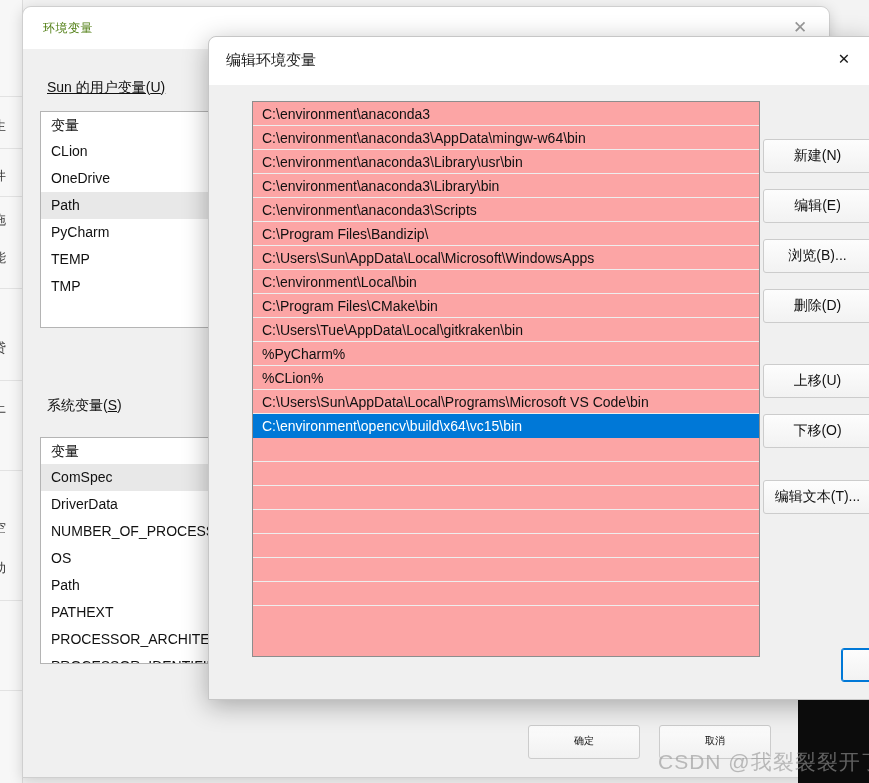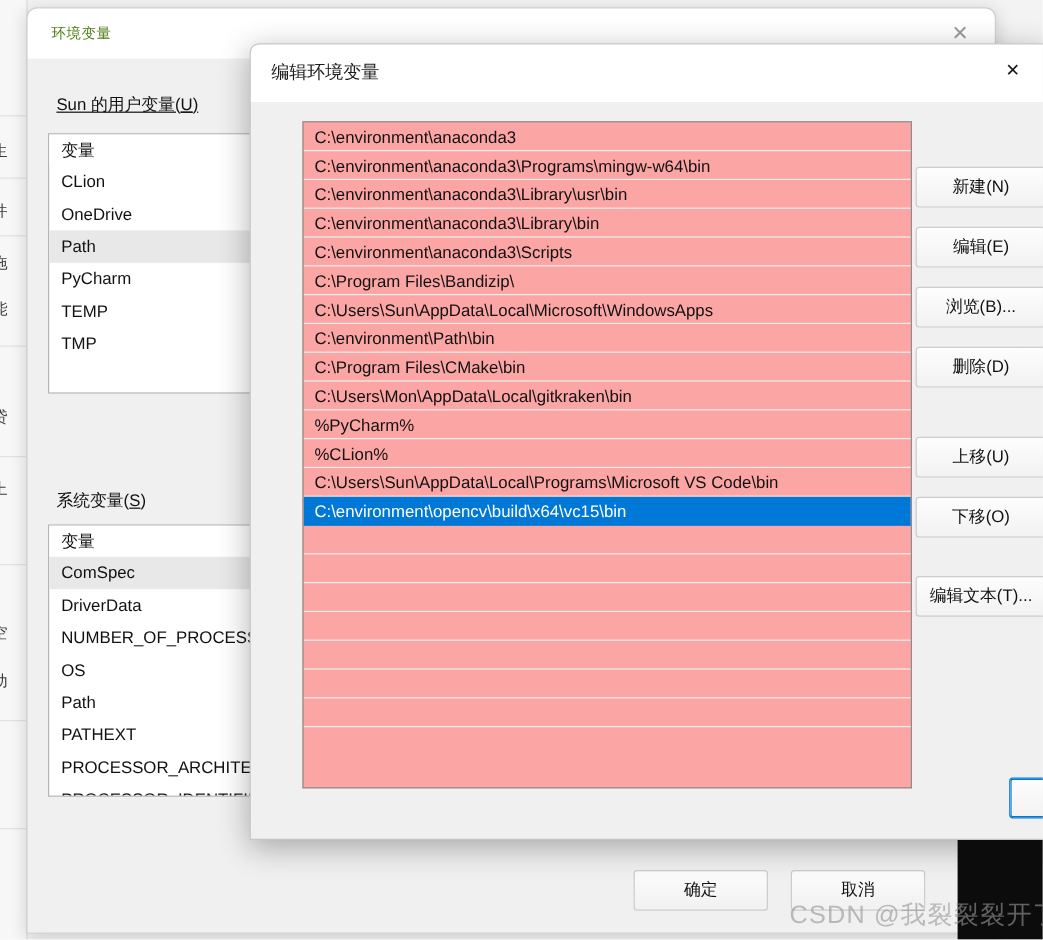--- a/index.html
+++ b/index.html
@@ -126,21 +126,21 @@
     overflow: hidden;
   }
   .varrow.sel { background: #e8e8e8; }
 
   .env-btn {
     position: absolute;
     height: 32px;
     background: linear-gradient(#fcfcfc, #f1f1f1);
     border: 1px solid #cccccc;
     border-radius: 3px;
-    font-size: 14px;
+    font-size: 10px;
     color: #111111;
     text-align: center;
     line-height: 30px;
     font-family: "Liberation Sans", "DejaVu Sans", sans-serif;
     cursor: default;
   }
 
   
   .edit-dialog {
     position: absolute;
@@ -307,21 +307,21 @@
         <div id="user-var-rows">
             <div class="varrow">CLion</div>
             <div class="varrow">OneDrive</div>
             <div class="varrow sel">Path</div>
             <div class="varrow">PyCharm</div>
             <div class="varrow">TEMP</div>
             <div class="varrow">TMP</div>
           </div>
       </div>
 
-      <div class="group-label" style="left:24px; top:360px;">
+      <div class="group-label" style="left:24px; top:348px;">
         <span>系统变量(</span><u>S</u><span>)</span>
       </div>
 
       <div class="varlist" style="left:17px; top:388px; width:560px; height:225px;">
         <div class="varlist-head">变量</div>
         <div id="system-var-rows">
             <div class="varrow sel">ComSpec</div>
             <div class="varrow">DriverData</div>
             <div class="varrow">NUMBER_OF_PROCESSORS</div>
             <div class="varrow">OS</div>
@@ -339,29 +339,29 @@
 
   <div class="edit-dialog">
 
     <div class="edit-titlebar">
       <div class="edit-title">编辑环境变量</div>
       <div class="edit-close">✕</div>
     </div>
 
     <div class="path-list" id="path-rows">
         <div class="path-row">C:\environment\anaconda3</div>
-        <div class="path-row">C:\environment\anaconda3\Programs\mingw-w64\bin</div>
+        <div class="path-row">C:\environment\anaconda3\AppData\mingw-w64\bin</div>
         <div class="path-row">C:\environment\anaconda3\Library\usr\bin</div>
         <div class="path-row">C:\environment\anaconda3\Library\bin</div>
         <div class="path-row">C:\environment\anaconda3\Scripts</div>
         <div class="path-row">C:\Program Files\Bandizip\</div>
         <div class="path-row">C:\Users\Sun\AppData\Local\Microsoft\WindowsApps</div>
-        <div class="path-row">C:\environment\Path\bin</div>
+        <div class="path-row">C:\environment\Local\bin</div>
         <div class="path-row">C:\Program Files\CMake\bin</div>
-        <div class="path-row">C:\Users\Mon\AppData\Local\gitkraken\bin</div>
+        <div class="path-row">C:\Users\Tue\AppData\Local\gitkraken\bin</div>
         <div class="path-row">%PyCharm%</div>
         <div class="path-row">%CLion%</div>
         <div class="path-row">C:\Users\Sun\AppData\Local\Programs\Microsoft VS Code\bin</div>
         <div class="path-row selected">C:\environment\opencv\build\x64\vc15\bin</div>
         <div class="path-row blank"></div>
         <div class="path-row blank"></div>
         <div class="path-row blank"></div>
         <div class="path-row blank"></div>
         <div class="path-row blank"></div>
         <div class="path-row blank"></div>

